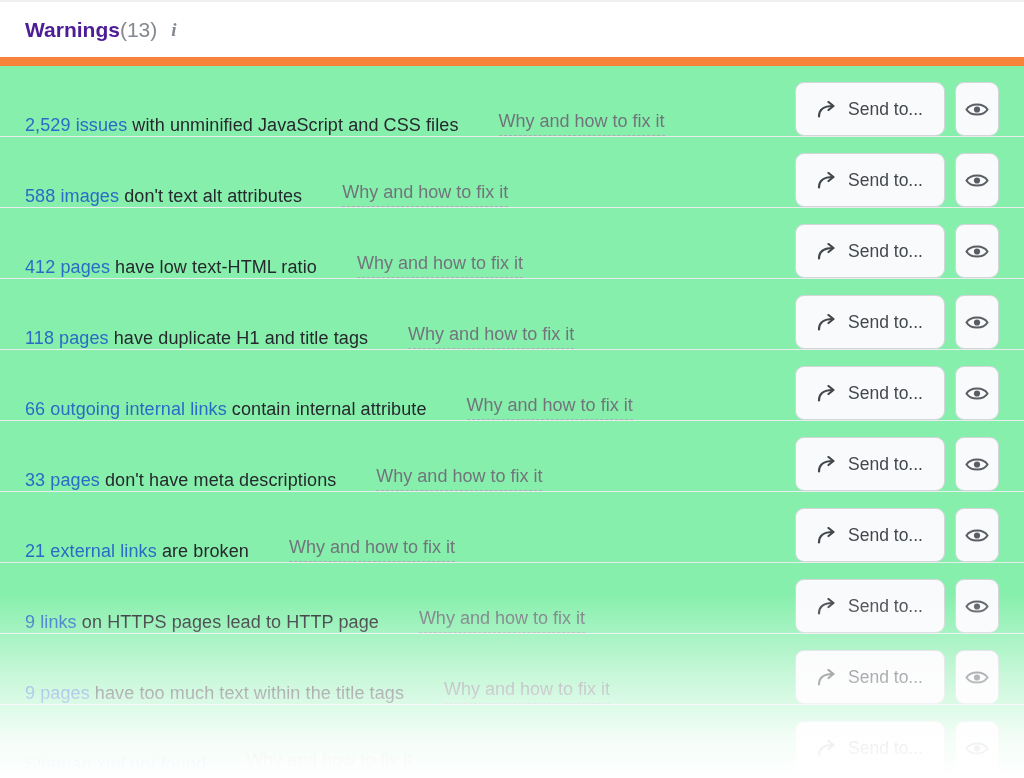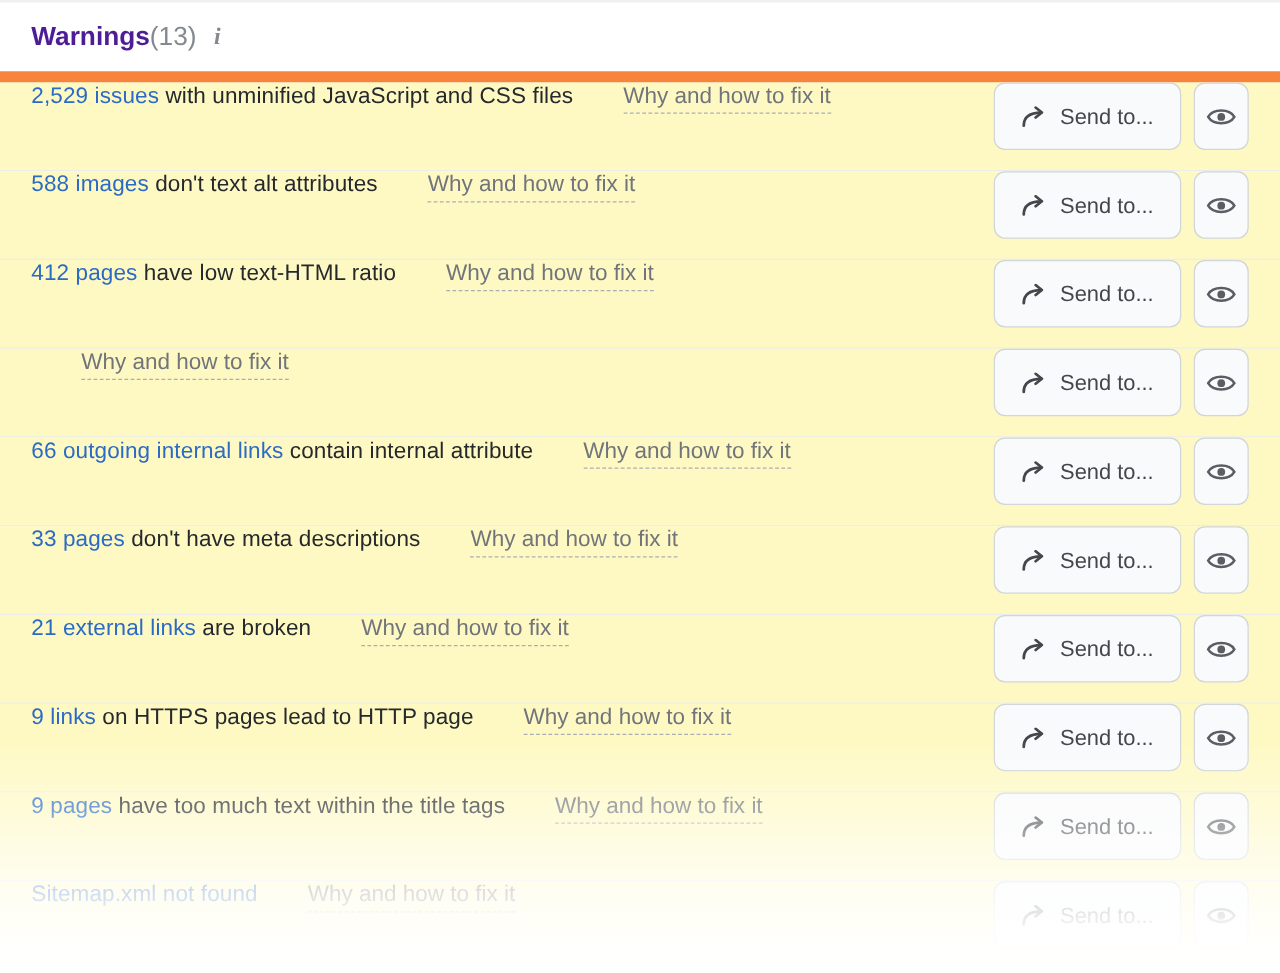--- a/index.html
+++ b/index.html
@@ -11,22 +11,22 @@
   
   .hdr { height: 55px; display: flex; align-items: center; padding: 0 25px; }
   .hdr-title { font-size: 21px; font-weight: bold; color: #4c1d95; }
   .hdr-count { font-size: 21px; color: #84888f; margin-left: 0; font-weight: normal; }
   .hdr-info { font-family: "Liberation Serif", "DejaVu Serif", serif; font-style: italic; font-weight: bold;
               font-size: 19px; color: #84888f; margin-left: 14px; cursor: pointer; }
 
   .accent { height: 9px; width: 100%; }
 
   
-  .row { height: 71px; display: flex; align-items: flex-start; padding: 0 25px;
-         border-bottom: 1px solid #eaecee; background: #fef9c3; }
+  .row { height: 71px; display: flex; align-items: flex-end; padding: 0 25px;
+         border-bottom: 1px solid #eaecee; background: #86efac; }
   .desc { font-size: 18px; letter-spacing: .1px; white-space: nowrap; }
   .count-link { color: #2b6bc6; text-decoration: none; cursor: pointer; }
   .desc-text { color: #25282c; }
   .why { font-size: 18px; color: #71757b; text-decoration: none; cursor: pointer;
          margin-left: 40px; border-bottom: 1.5px dashed #aaaeb3; padding-bottom: 3px; white-space: nowrap; }
   .spacer { flex: 1; }
 
   .actions { display: flex; align-items: center; gap: 10px; }
   .btn { display: flex; align-items: center; justify-content: center; gap: 10px;
          height: 54px; background: #f9fafb; border: 1px solid #d2d5d9; border-radius: 9px;
@@ -123,20 +123,21 @@
           <svg width="24" height="17" viewBox="0 0 24 17" fill="none">
             <path d="M1.5 8.5 C5.5 1.8 18.5 1.8 22.5 8.5 C18.5 15.2 5.5 15.2 1.5 8.5 Z" stroke="#5a5e64" stroke-width="2"></path>
             <circle cx="12" cy="8.5" r="3.1" fill="#5a5e64"></circle>
           </svg>
         </span>
       </button>
     </span>
   </div>
 
   <div class="row">
+    <span class="desc"><a class="count-link">118 pages</a><span class="desc-text"> have duplicate H1 and title tags</span></span>
     <a class="why">Why and how to fix it</a>
     <span class="spacer"></span>
     <span class="actions">
       <button class="btn btn-send">
         <span>
           <svg width="21" height="17" viewBox="0 0 21 17" fill="none">
             <path d="M2 15.5 C2 8 7.5 5 16 5" stroke="#43474c" stroke-width="2.2" stroke-linecap="round"></path>
             <path d="M11.5 1 L16.5 5 L11.5 9" stroke="#43474c" stroke-width="2.2" stroke-linecap="round" stroke-linejoin="round" fill="none"></path>
           </svg>
         </span>

